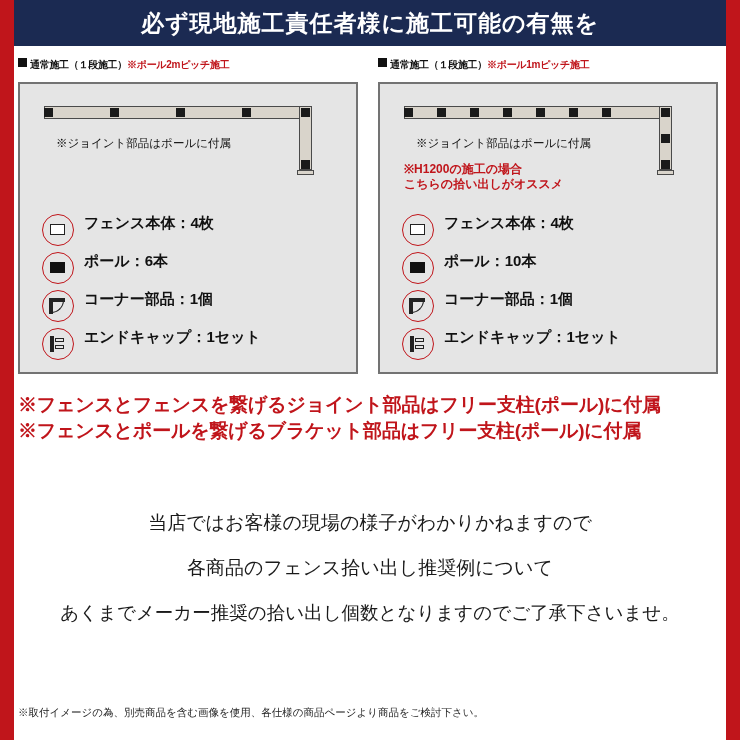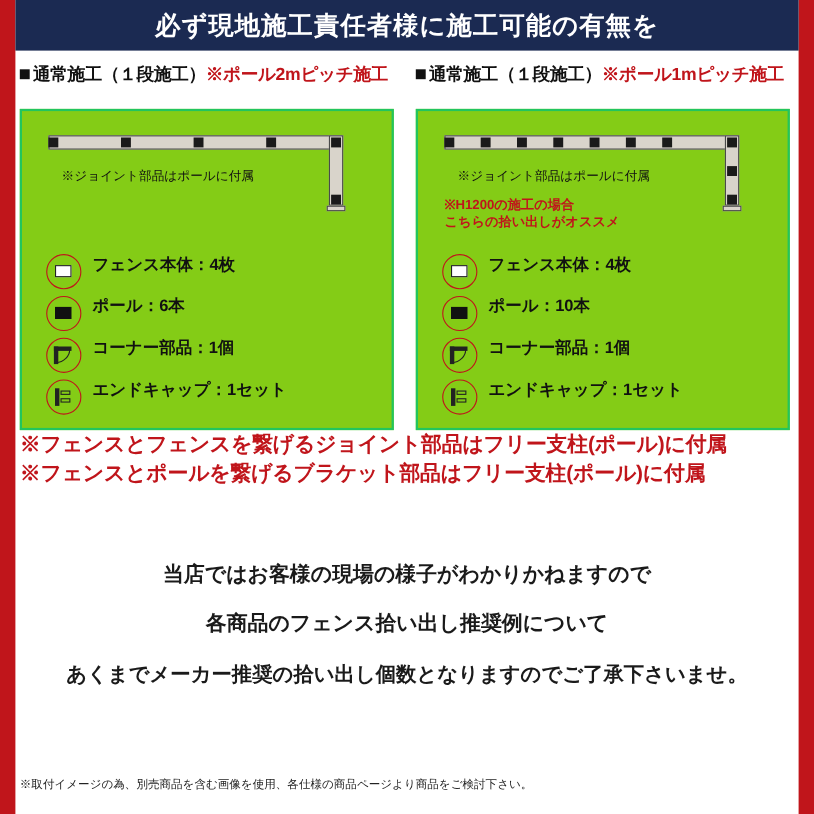--- a/index.html
+++ b/index.html
@@ -65,45 +65,45 @@
     height: 318px;
     display: flex;
     justify-content: space-between;
   }
   .panel {
     width: 344px;
     height: 318px;
     position: relative;
   }
   .panel-head {
-    font-size: 16px;
+    font-size: 10px;
     font-weight: bold;
     color: #111111;
     white-space: nowrap;
-    margin-bottom: 20px;
+    margin-bottom: 10px;
     letter-spacing: -0.3px;
   }
   .panel-head .sq {
     display: inline-block;
     width: 9px;
     height: 9px;
     background: #111111;
     margin-right: 3px;
     vertical-align: 1px;
   }
   .panel-head .red {
     color: #c0151b;
   }
   .panel-box {
     position: relative;
-    border: 2px solid #22c55e;
+    border: 2px solid #737373;
     width: 340px;
     height: 292px;
     box-sizing: border-box;
-    background: #84cc16;
+    background: #e5e5e5;
   }
 
   
   .diagram {
     position: relative;
     width: 100%;
     height: 130px;
   }
   .note-text {
     position: absolute;
@@ -284,21 +284,21 @@
     left: 18px;
     top: 500px;
     width: 704px;
     text-align: center;
   }
   .body-line {
     font-size: 19px;
     color: #1a1a1a;
     line-height: 45px;
     white-space: nowrap;
-    font-weight: bold;
+    font-weight: normal;
   }
   .body-line.wide {
     font-size: 18.5px;
   }
 
   
   .footnote {
     position: absolute;
     left: 18px;
     top: 706px;

